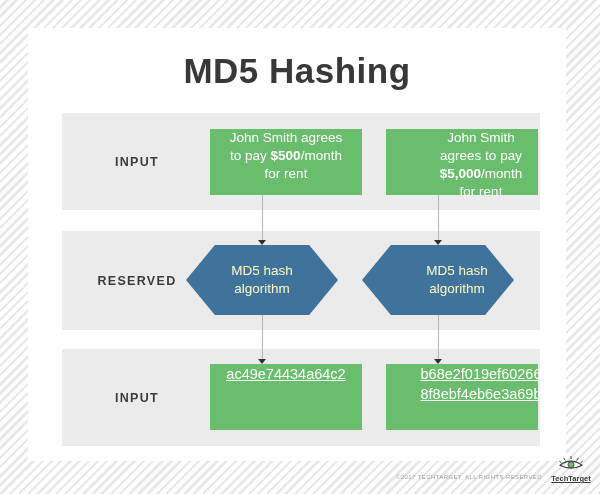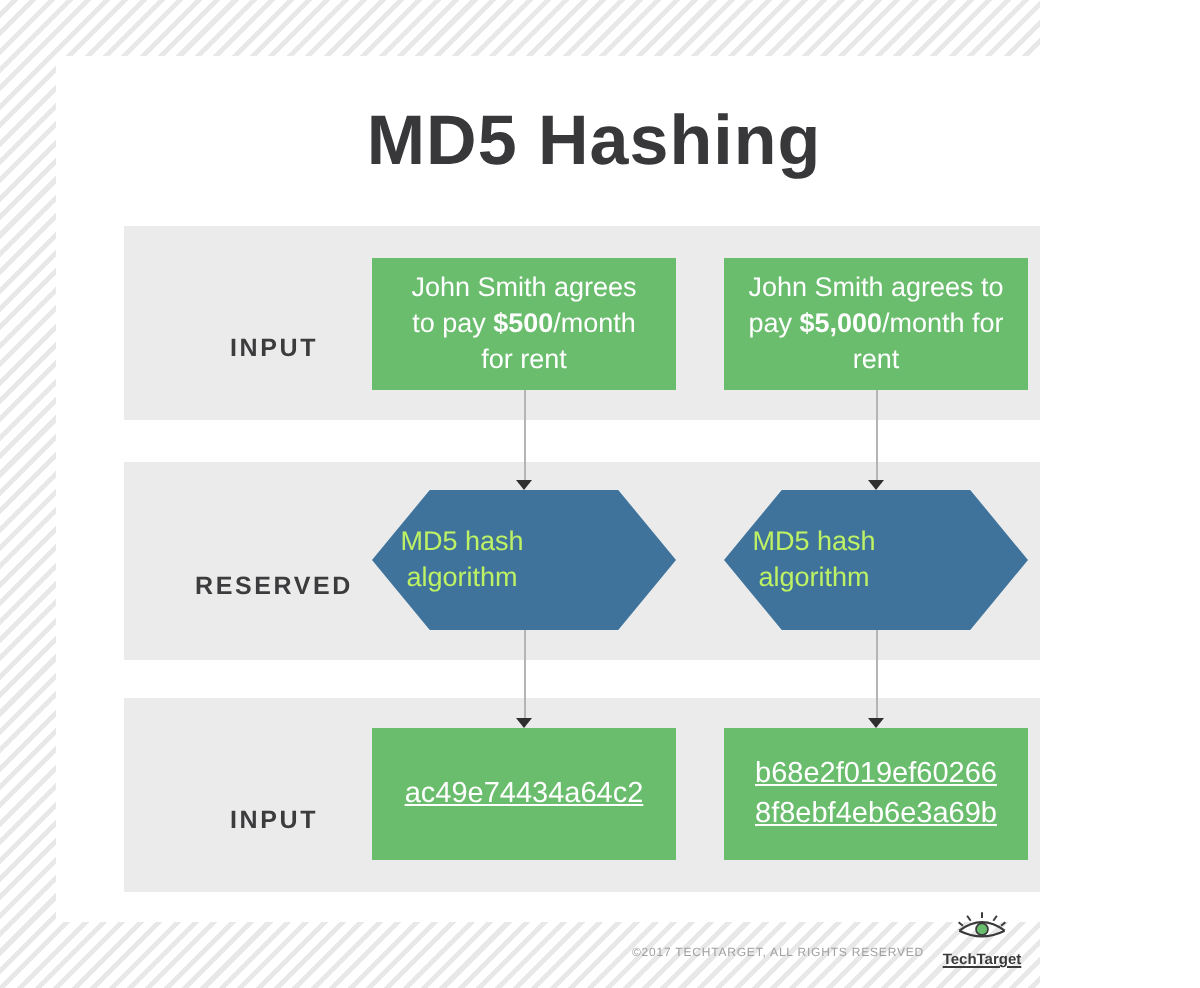--- a/index.html
+++ b/index.html
@@ -1,21 +1,21 @@
 <!DOCTYPE html>
 <html><head>
 <meta charset="utf-8">
 <style>
   * { margin: 0; padding: 0; box-sizing: border-box; }
   html, body { width: 600px; height: 494px; }
   body { font-family: "Liberation Sans", sans-serif; }
 
   .page {
     position: relative;
-    width: 520px;
+    width: 600px;
     height: 494px;
     background: repeating-linear-gradient(
       135deg,
       #ffffff 0px, #ffffff 4px,
       #e8e8e8 4px, #e8e8e8 6.5px
     );
     overflow: hidden;
   }
 
   .card {
@@ -42,61 +42,63 @@
     left: 34px;
     width: 478px;
     background: #ebebeb;
   }
   .band-input   { top: 85px;  height: 97px; }
   .band-process { top: 203px; height: 99px; }
   .band-output  { top: 321px; height: 97px; }
 
   .row-label {
     position: absolute;
-    left: 0; top: 12px;
+    left: 0; top: 0;
     width: 150px; height: 100%;
     display: flex;
     align-items: center;
     justify-content: center;
     font-size: 12.5px;
     font-weight: 700;
     letter-spacing: 1.3px;
     color: #3c3c3e;
   }
 
   .green-box {
     position: absolute;
     width: 152px;
     background: #69bd6d;
     color: #ffffff;
     display: flex;
-    align-items: center;
+    align-items: flex-start;
     justify-content: center;
     text-align: center;
     font-size: 13.5px;
     line-height: 18px;
+    margin-left: 24px;
   }
   .input-box  { top: 101px; height: 66px; }
   .output-box { top: 336px; height: 66px; font-size: 14.5px; line-height: 20px; text-decoration: underline; }
   .col1 { left: 158px; }
-  .col2 { left: 334px; }
+  .col2 { left: 334px; padding-left: 38px; }
   .input-box.col1 .box-text { padding: 0 14px; }
   .input-box.col2 .box-text { padding: 0 7px; }
   .box-text b { font-weight: 700; }
 
   .hexagon {
     position: absolute;
     top: 217px;
     width: 152px; height: 70px;
     background: #3f739b;
     clip-path: polygon(0% 50%, 19% 0%, 81% 0%, 100% 50%, 81% 100%, 19% 100%);
     display: flex;
     align-items: center;
-    text-align: center;
-    color: #bef264;
+    justify-content: center;
+    text-align: center;
+    color: #fef9c3;
     font-size: 13.5px;
     line-height: 18px;
   }
   .hexagon .hex-text { width: 90px; }
 
   .arrow-line {
     position: absolute;
     width: 1px;
     background: #b4b4b4;
   }

